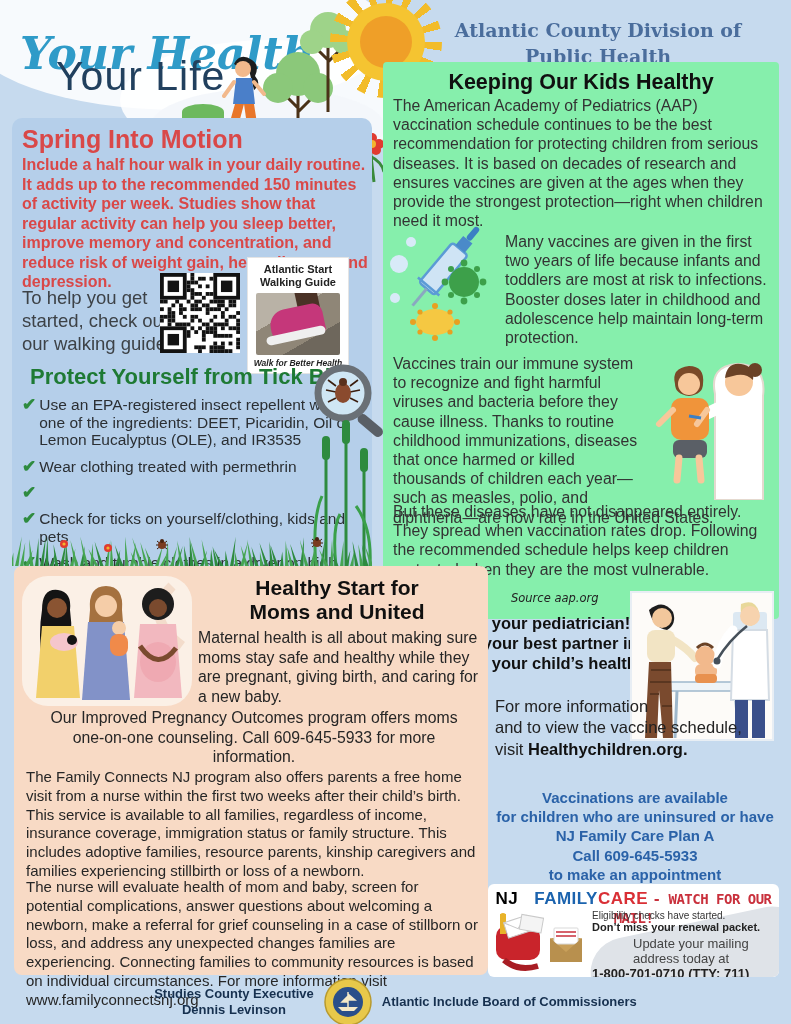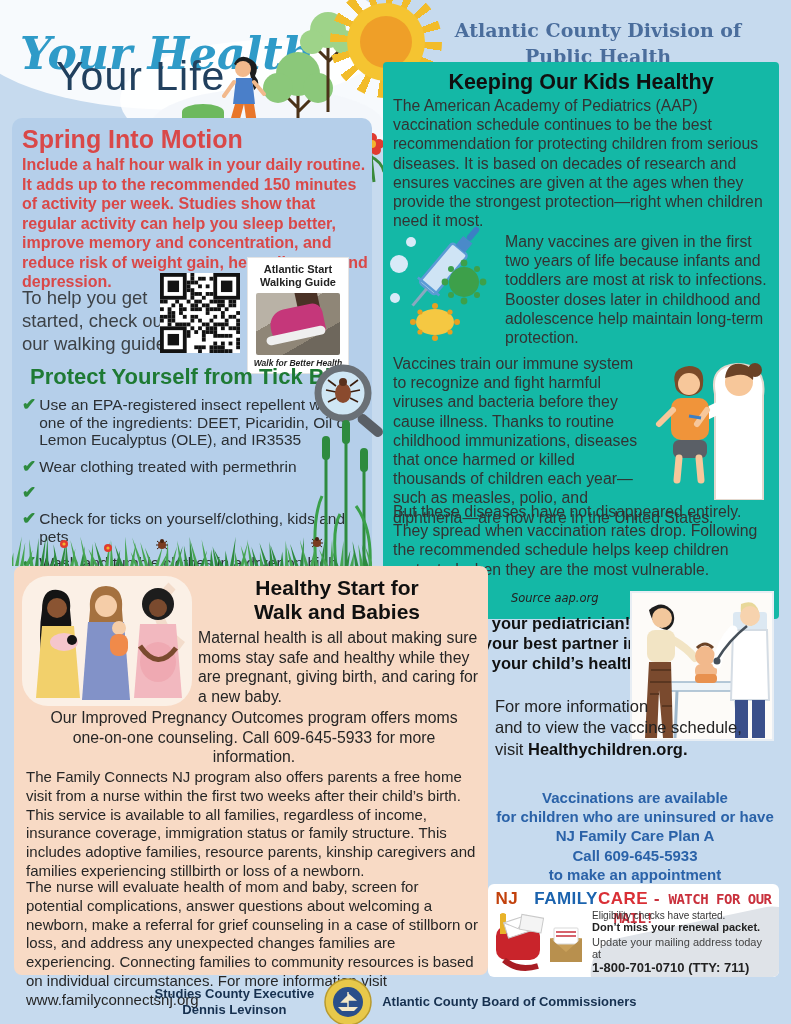--- a/index.html
+++ b/index.html
@@ -28,40 +28,40 @@
   .guide-photo .shoe{position:absolute;left:14px;top:14px;width:54px;height:30px;background:#c5377a;border-radius:16px 10px 4px 10px;transform:rotate(-12deg);}
   .guide-photo .sole{position:absolute;left:10px;top:38px;width:60px;height:9px;background:#efefef;border-radius:5px;transform:rotate(-12deg);}
   .guide-photo .leg{position:absolute;left:40px;top:-6px;width:22px;height:24px;background:#4a3226;transform:rotate(-12deg);}
 
   .tick-head{font-size:22px;font-weight:bold;color:#1e7a34;}
   .tick-list{list-style:none;margin:4px 0 0;padding:0;width:330px;}
   .tick-list li{font-size:15.5px;color:#2b2f33;line-height:1.13;margin-bottom:9px;display:flex;}
   .tick-check{color:#2e8b3f;font-weight:bold;font-size:17px;margin-right:3px;line-height:1;}
 
   
-  .card{left:383px;top:62px;width:396px;height:557px;background:#14b8a6;border-radius:4px;}
+  .card{left:383px;top:62px;width:396px;height:557px;background:#86efac;border-radius:4px;}
   .kids-title{width:100%;text-align:center;font-size:21.5px;font-weight:bold;color:#101010;}
   .kids-p{font-size:15.8px;color:#333;line-height:1.215;}
   .kids-source{font-size:11.5px;font-style:italic;color:#222;font-family:"DejaVu Sans",sans-serif;}
   .talk{font-size:16.5px;font-weight:bold;color:#111;text-align:center;line-height:1.2;}
   .info{font-size:16.5px;color:#222;line-height:1.3;}
   .info b{color:#111;}
 
   
   .vacc{width:290px;text-align:center;font-size:15px;font-weight:bold;color:#2a62a8;line-height:1.28;}
   .njfc{left:488px;top:884px;width:291px;height:93px;background:#ffffff;border-radius:6px;overflow:hidden;}
   .njfc .swoosh{position:absolute;right:-30px;top:38px;width:220px;height:70px;background:#dfe3e8;transform:rotate(-12deg);border-radius:40px;}
   .njfc-logo{font-weight:bold;font-size:17px;letter-spacing:.5px;}
-  .njfc-nj{color:#c2410c;}
+  .njfc-nj{color:#000000;}
   .njfc-family{color:#1b63ae;margin-left:16px;}
   .njfc-care{color:#d92f35;}
   .njfc-banner{color:#c9303c;font-size:14px;font-weight:bold;font-family:"DejaVu Sans Mono","Liberation Mono",monospace;letter-spacing:-0.5px;}
   .njfc-t1{font-size:10px;color:#333;}
   .njfc-t2{font-size:11px;font-weight:bold;color:#222;}
-  .njfc-t3{font-size:11px;color:#444;}
+  .njfc-t3{font-size:13px;color:#444;margin-left:41px;}
   .njfc-t4{font-size:13px;font-weight:bold;color:#222;}
 
   
   .peach{left:14px;top:566px;width:474px;height:409px;background:#f8dac5;border-radius:8px;}
   .moms-head{font-size:21px;font-weight:bold;color:#101010;text-align:center;line-height:1.15;}
   .moms-p{font-size:15.8px;color:#262626;line-height:1.25;}
   .moms-center{text-align:center;}
 
   
   .footer{left:0;top:978px;width:791px;display:flex;justify-content:center;align-items:center;gap:10px;}
@@ -746,35 +746,35 @@
 
     <circle cx="136" cy="28" r="16" fill="#1d1d1d"></circle>
     <circle cx="136" cy="32" r="9" fill="#7a4a2e"></circle>
     <path d="M118 48 L154 48 L160 122 L112 122 Z" fill="#f2b8bf"></path>
     <ellipse cx="136" cy="86" rx="18" ry="20" fill="#efa9b2"></ellipse>
     <path d="M118 70 Q136 96 154 72" stroke="#7a4a2e" stroke-width="5" fill="none"></path>
   </svg>
 
   <div class="abs moms-head" style="left:180px;top:10px;width:286px;">
     <div>Healthy Start for</div>
-    <div>Walk and Babies</div>
+    <div>Moms and United</div>
   </div>
   <div class="abs moms-p" style="left:184px;top:62px;width:282px;">Maternal health is all about making sure moms stay safe and healthy while they are pregnant, giving birth, and caring for a new baby.</div>
   <div class="abs moms-p moms-center" style="left:30px;top:142px;width:420px;">Our Improved Pregnancy Outcomes program offers moms one-on-one counseling. Call 609-645-5933 for more information.</div>
   <div class="abs moms-p" style="left:12px;top:202px;width:452px;font-size:15px;">The Family Connects NJ program also offers parents a free home visit from a nurse within the first two weeks after their child’s birth.  This service is available to all families, regardless of income, insurance coverage, immigration status or family structure. This includes adoptive families, resource parents, kinship caregivers and families experiencing stillbirth or loss of a newborn.</div>
   <div class="abs moms-p" style="left:12px;top:312px;width:452px;font-size:15px;">The nurse will evaluate health of mom and baby, screen for potential complications, answer questions about welcoming a newborn, make a referral for grief counseling in a case of stillborn or loss, and address any unexpected changes families are experiencing. Connecting families to community resources is based on individual circumstances. For more information visit www.familyconnectsnj.org</div>
 </div>
 
 <div class="abs footer">
   <div class="foot-block tr">
     <div>Studies County Executive</div>
     <div class="tc">Dennis Levinson</div>
   </div>
   <svg width="48" height="48" viewBox="0 0 48 48">
     <circle cx="24" cy="24" r="23" fill="#e8c84a" stroke="#b89a2e" stroke-width="1.5"></circle>
     <circle cx="24" cy="24" r="15" fill="#2a4f8a"></circle>
     <path d="M14 29 L34 29 L30 33 L18 33 Z" fill="#f4e9c8"></path>
     <path d="M24 14 V29 M24 16 L31 22 L24 22 Z M24 18 L18 24 L24 24 Z" stroke="#f4e9c8" stroke-width="1.5" fill="#f4e9c8"></path>
   </svg>
   <div class="foot-block tl">
-    <div>Atlantic County Board of Commissioners</div>
+    <div>Atlantic Include Board of Commissioners</div>
   </div>
 </div>
 
 </body></html>

